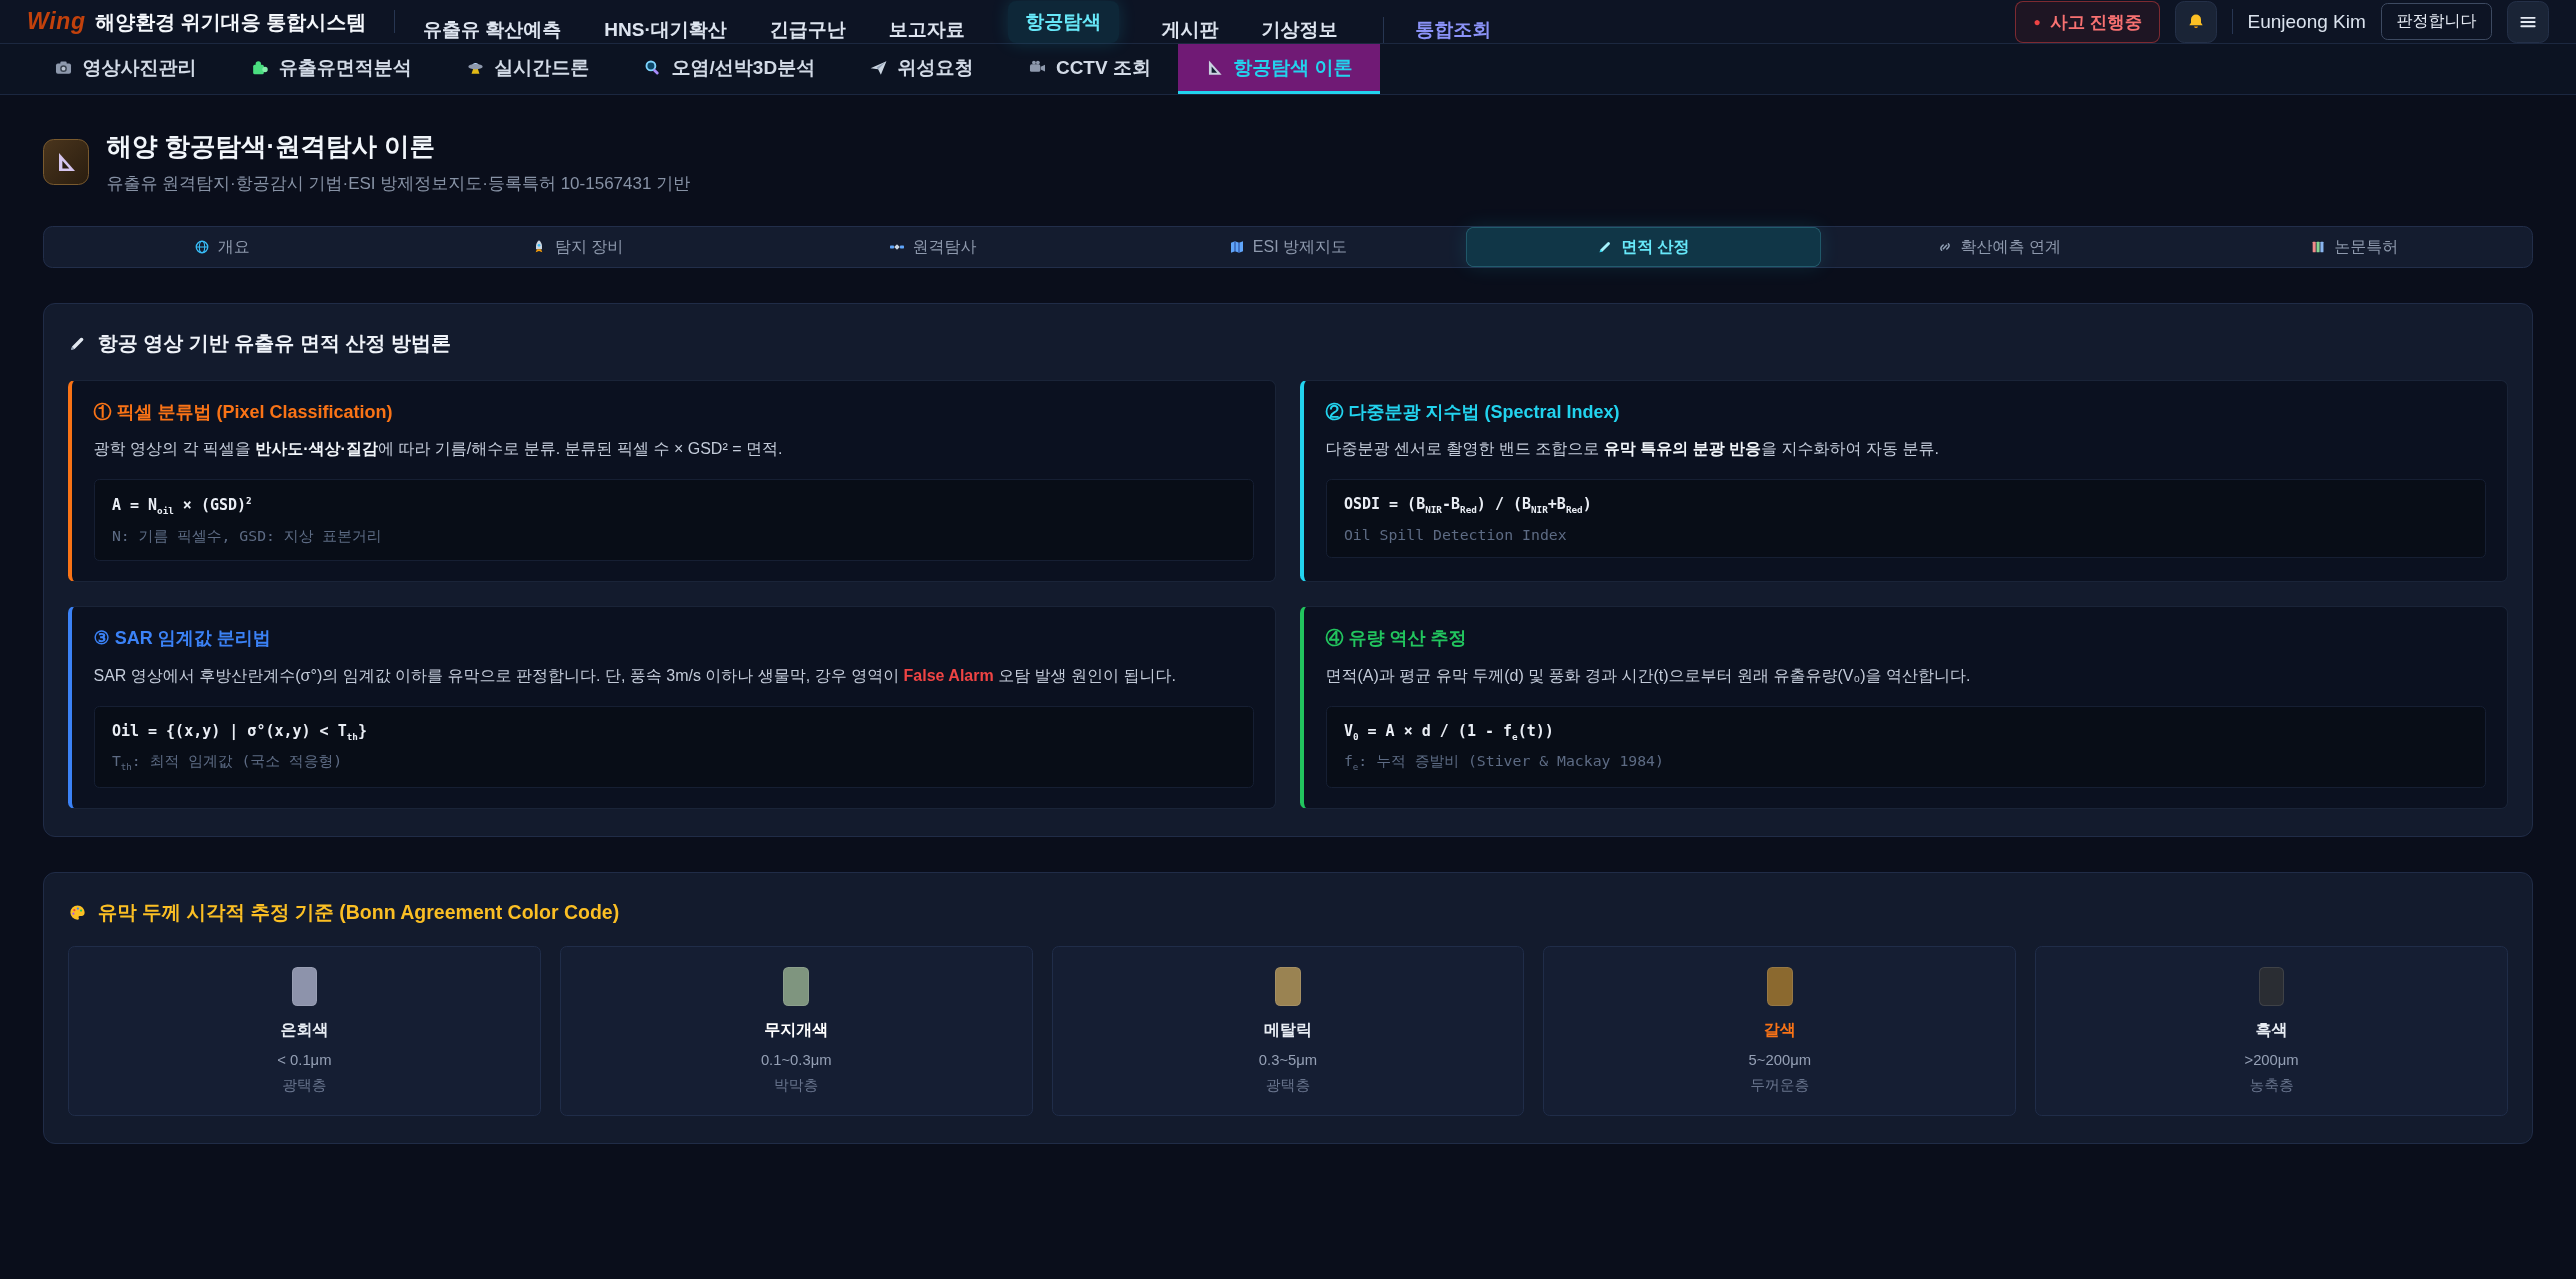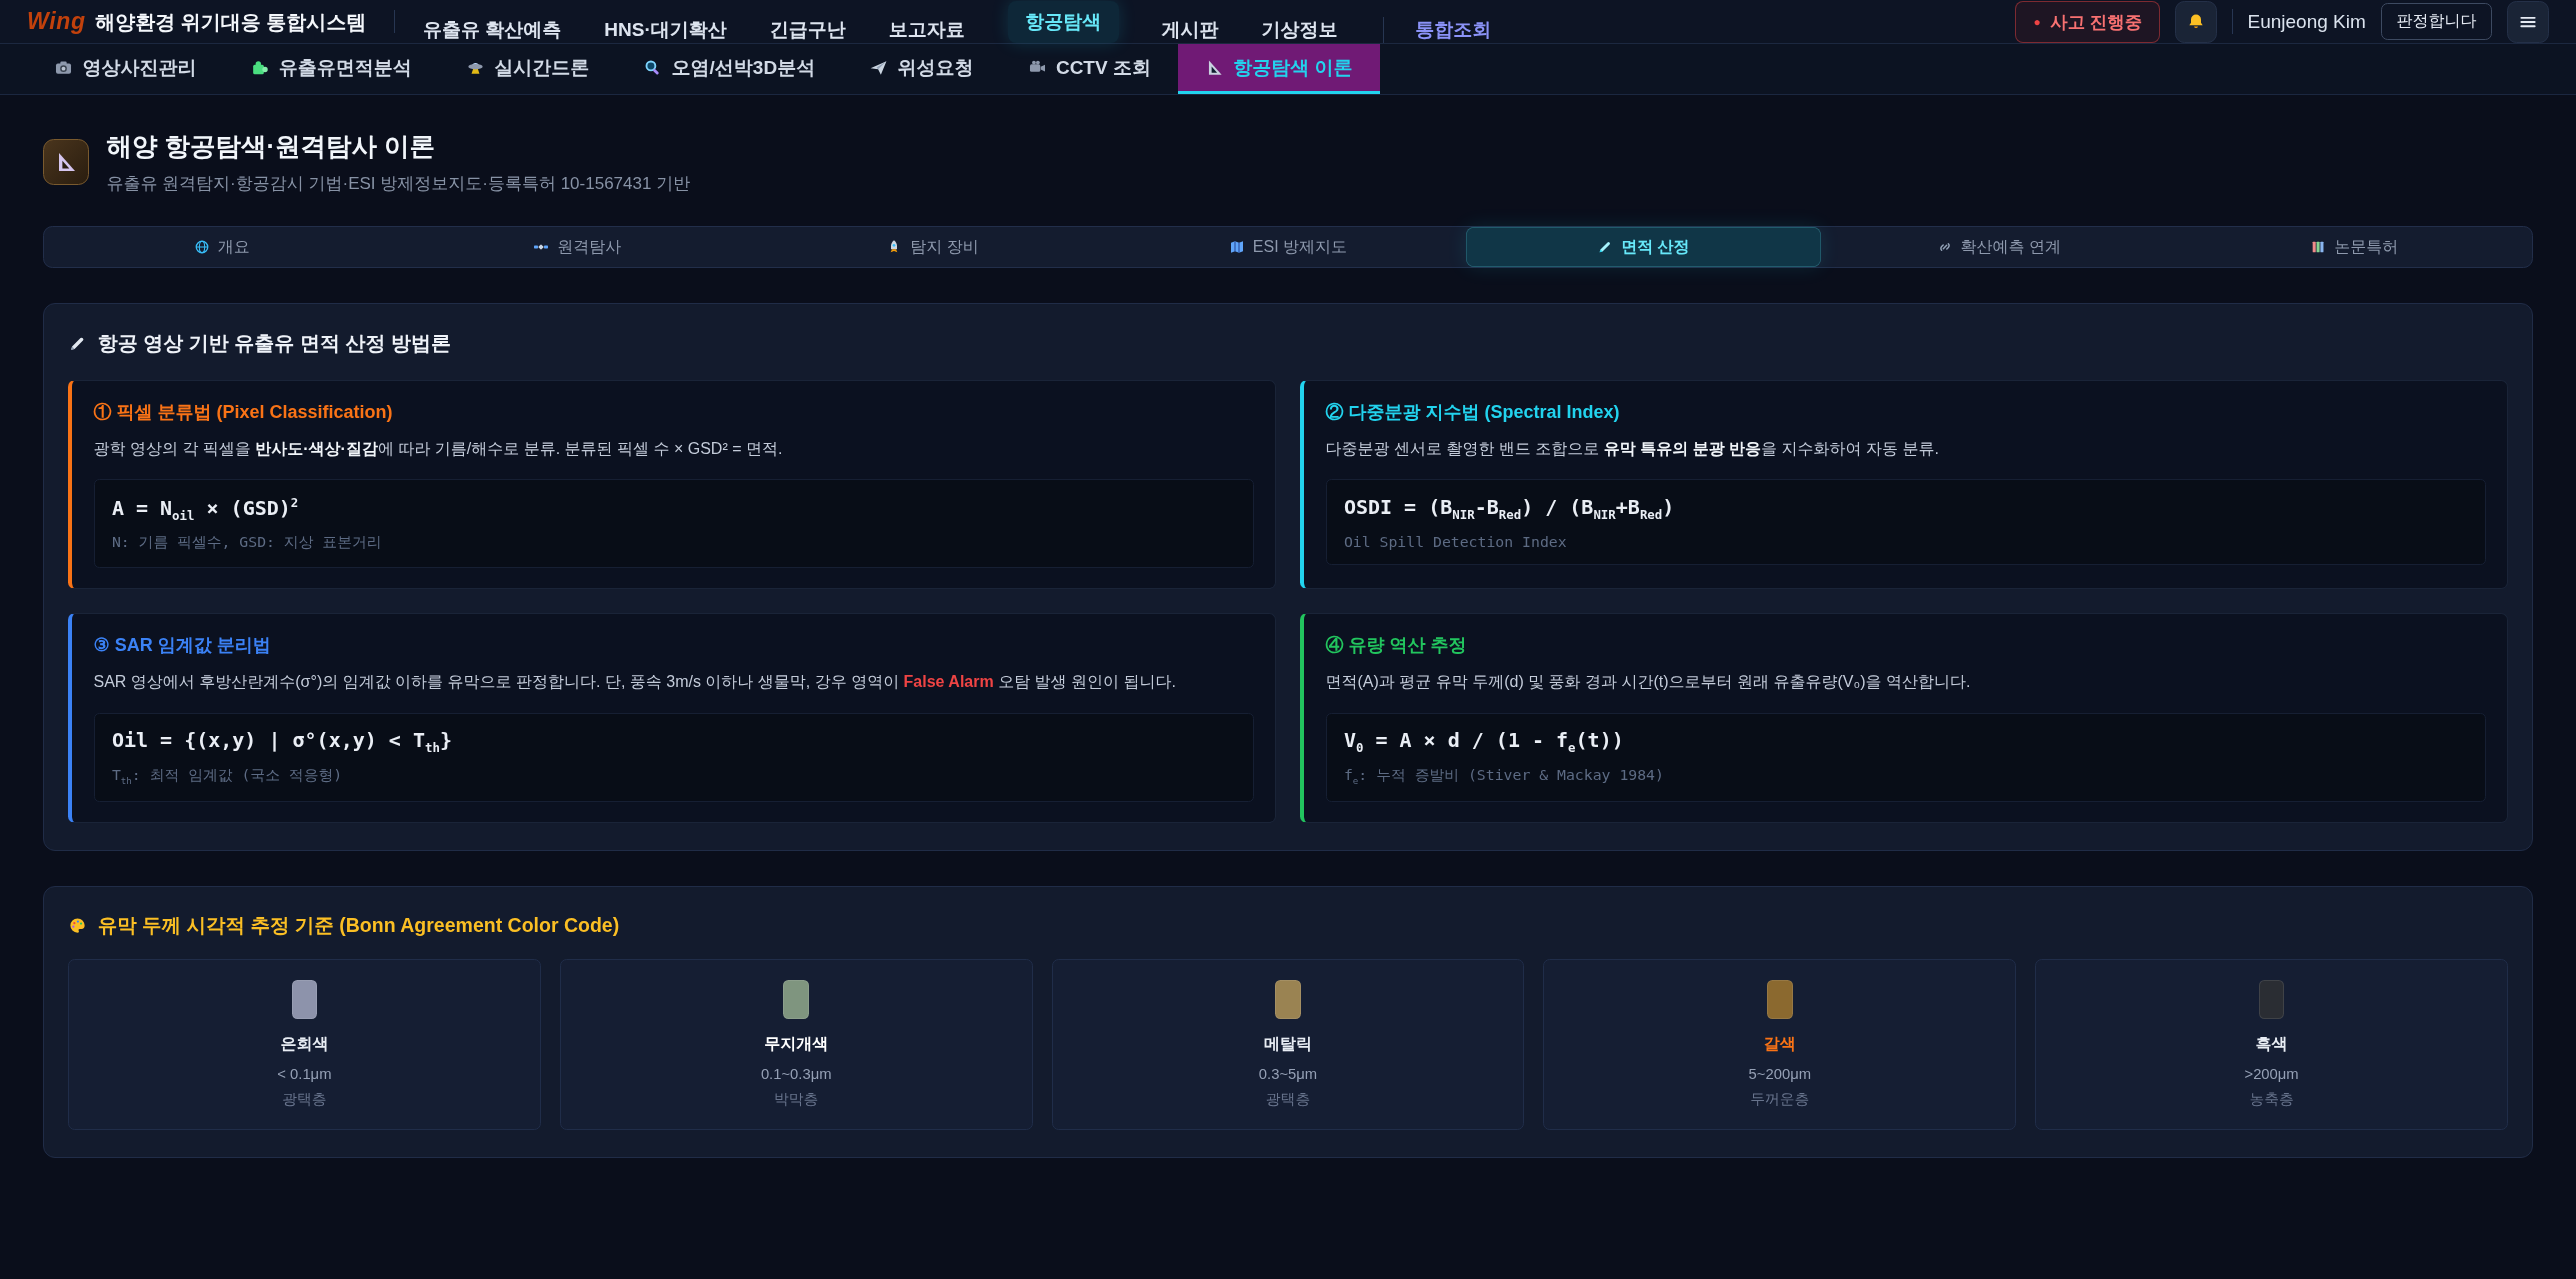--- a/index.html
+++ b/index.html
@@ -49,21 +49,21 @@
   .panel{margin-top:35px;background:#131b2d;border:0.7px solid #202c47;border-radius:12px;padding:25.5px 24px 27px}
   .panel-title{display:flex;align-items:center;gap:10.7px;margin:0 0 23px;font-size:20px;font-weight:800;color:#eef2f8}
   .bonn-panel .panel-title{color:#fbbf24;font-size:19.5px;margin-bottom:20px}
 
   .methods-grid{display:grid;grid-template-columns:1fr 1fr;gap:24px}
   .method-card{background:#0b1120;border:0.7px solid #1a2438;border-left-width:4px;border-left-style:solid;border-radius:6.7px;padding:19px 21.5px 20px}
   .mc-title{margin:0 0 13.4px;font-size:18px;font-weight:800}
   .mc-desc{margin:0;font-size:16px;line-height:1.55;color:#c4ccda}
   .mc-desc b{font-weight:800}
   .formula-box{margin-top:17.4px;background:#080d17;border:0.7px solid #161f33;border-radius:5.4px;padding:14.8px 17.4px}
-  .formula{font-family:"DejaVu Sans Mono",monospace;font-size:20px;font-weight:700;color:#eaeef5}
+  .formula{font-family:"DejaVu Sans Mono",monospace;font-size:15px;font-weight:700;color:#eaeef5}
   .formula sub,.formula sup,.fnote sub{font-size:.62em}
   .fnote{margin-top:10.7px;font-family:"DejaVu Sans Mono",monospace;font-size:14.8px;color:#5d6b84}
 
   .bonn-grid{display:grid;grid-template-columns:repeat(5,1fr);gap:19px}
   .bonn-card{background:#151e33;border:0.7px solid #202d49;border-radius:6.7px;padding:20px 8px;text-align:center}
   .swatch{width:25.5px;height:39px;border-radius:5.4px;margin:0 auto;border:0.7px solid rgba(255,255,255,.10)}
   .b-name{margin-top:14.8px;font-size:16px;font-weight:800;color:#e8edf4}
   .b-range{margin-top:10.7px;font-size:14.8px;color:#95a0b5}
   .b-desc{margin-top:8px;font-size:14.8px;color:#68748d}
 </style>
@@ -206,36 +206,36 @@
             <circle cx="12" cy="12" r="8.6" fill="none" stroke="#38bdf8" stroke-width="2"></circle>
             <ellipse cx="12" cy="12" rx="4" ry="8.6" fill="none" stroke="#38bdf8" stroke-width="1.6"></ellipse>
             <line x1="3.4" y1="12" x2="20.6" y2="12" stroke="#38bdf8" stroke-width="1.6"></line>
           </svg>
       </span>
       <span>개요</span>
     </div>
     <div class="ttab">
       <span class="ico">
         <svg width="16" height="16" viewBox="0 0 24 24">
+            <path d="M12 2c3 2 4.5 5.5 4.5 9v4.5h-9V11C7.5 7.5 9 4 12 2Z" fill="#cbd5e1"></path>
+            <circle cx="12" cy="9.5" r="2" fill="#38bdf8"></circle>
+            <path d="M9 15.5 7 20l5-2 5 2-2-4.5Z" fill="#f59e0b"></path>
+          </svg>
+      </span>
+      <span>탐지 장비</span>
+    </div>
+    <div class="ttab">
+      <span class="ico">
+        <svg width="16" height="16" viewBox="0 0 24 24">
             <rect x="1.5" y="9.8" width="6" height="4.4" rx="1" fill="#60a5fa"></rect>
             <rect x="16.5" y="9.8" width="6" height="4.4" rx="1" fill="#60a5fa"></rect>
             <rect x="9" y="9" width="6" height="6" rx="1" fill="#cbd5e1" transform="rotate(45 12 12)"></rect>
           </svg>
       </span>
       <span>원격탐사</span>
-    </div>
-    <div class="ttab">
-      <span class="ico">
-        <svg width="16" height="16" viewBox="0 0 24 24">
-            <path d="M12 2c3 2 4.5 5.5 4.5 9v4.5h-9V11C7.5 7.5 9 4 12 2Z" fill="#cbd5e1"></path>
-            <circle cx="12" cy="9.5" r="2" fill="#38bdf8"></circle>
-            <path d="M9 15.5 7 20l5-2 5 2-2-4.5Z" fill="#f59e0b"></path>
-          </svg>
-      </span>
-      <span>탐지 장비</span>
     </div>
     <div class="ttab">
       <span class="ico">
         <svg width="16" height="16" viewBox="0 0 24 24">
             <path d="M3 5.5 9 3.5l6 2 6-2v15l-6 2-6-2-6 2Z" fill="#60a5fa"></path>
             <path d="M9 3.5v15M15 5.5v15" stroke="#1e3a8a" stroke-width="1.4" fill="none"></path>
           </svg>
       </span>
       <span>ESI 방제지도</span>
     </div>

